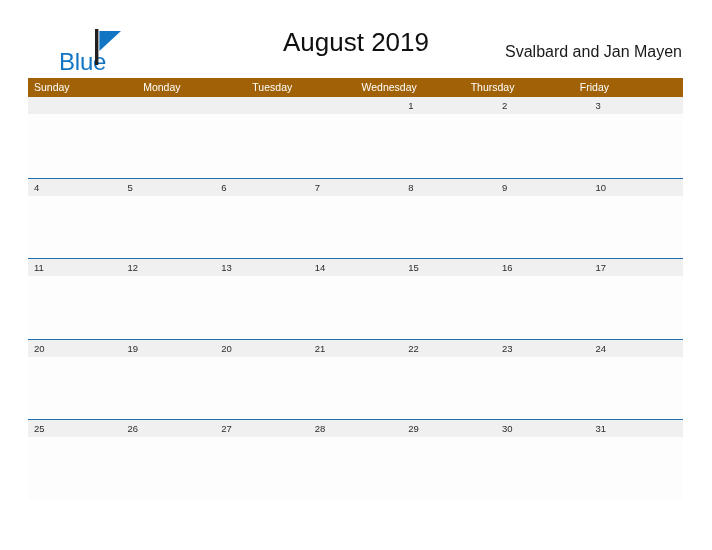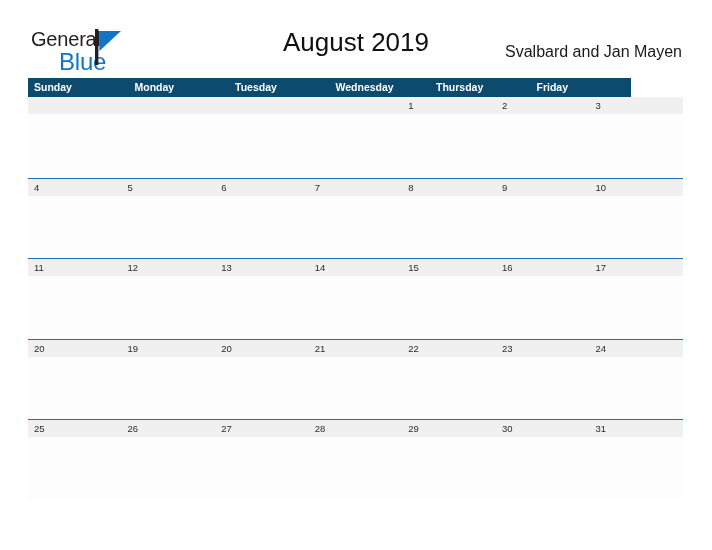--- a/index.html
+++ b/index.html
@@ -82,24 +82,23 @@
   
   .calendar {
     position: absolute;
     left: 28px;
     top: 78px;
     width: 655px;
   }
 
   .weekday-row {
     display: flex;
-    width: 603px;
+    width: 655px;
     height: 19px;
-    background: #0c4a6e;
-    font-weight: bold;
+    background: #a16207;
   }
   .weekday-cell {
     flex: 1 1 0;
     box-sizing: border-box;
     padding-left: 6px;
     color: #ffffff;
     font-size: 10.5px;
     line-height: 19px;
     font-family: "Liberation Sans", sans-serif;
     white-space: nowrap;
@@ -141,21 +140,20 @@
     height: 63px;
     background: #fdfdfd;
   }
 </style>
 </head>
 <body>
 
 <div class="page-header">
 
   <div class="logo">
-    <span class="logo-general">General</span>
     <span class="logo-blue">Blue</span>
     <span class="logo-flag">
       <svg width="28" height="36" viewBox="0 0 28 36" xmlns="http://www.w3.org/2000/svg">
         <rect x="0" y="0" width="3.4" height="36" fill="#231f20"></rect>
         <path d="M4.4 2 L26 2 L4.4 22 Z" fill="#1275c4"></path>
       </svg>
     </span>
   </div>
 
   <div class="cal-title">August 2019</div>

